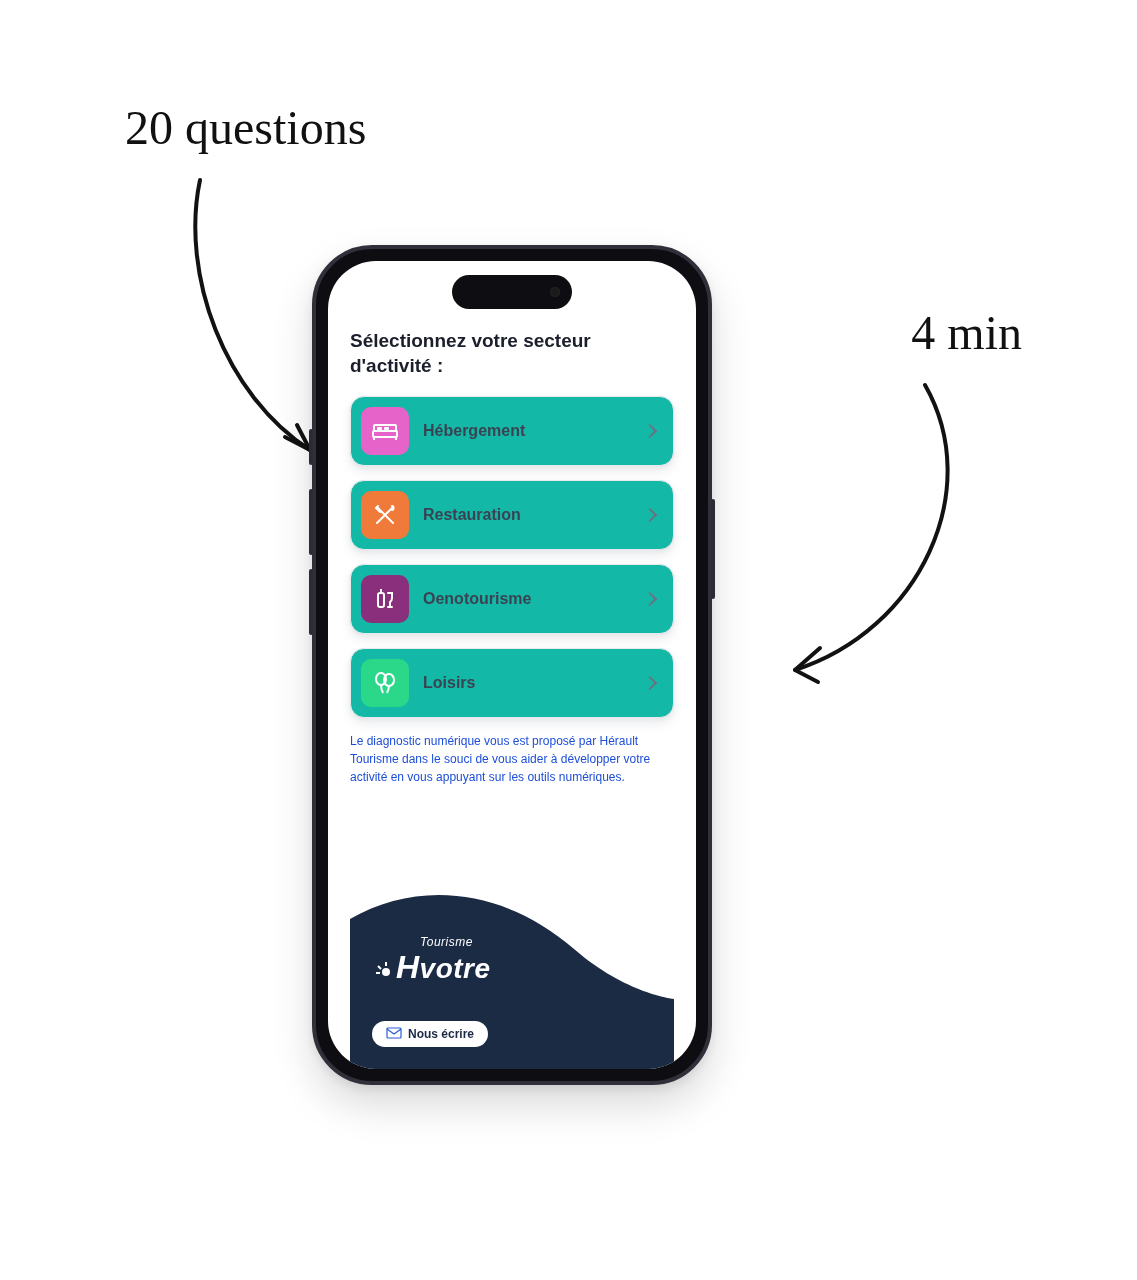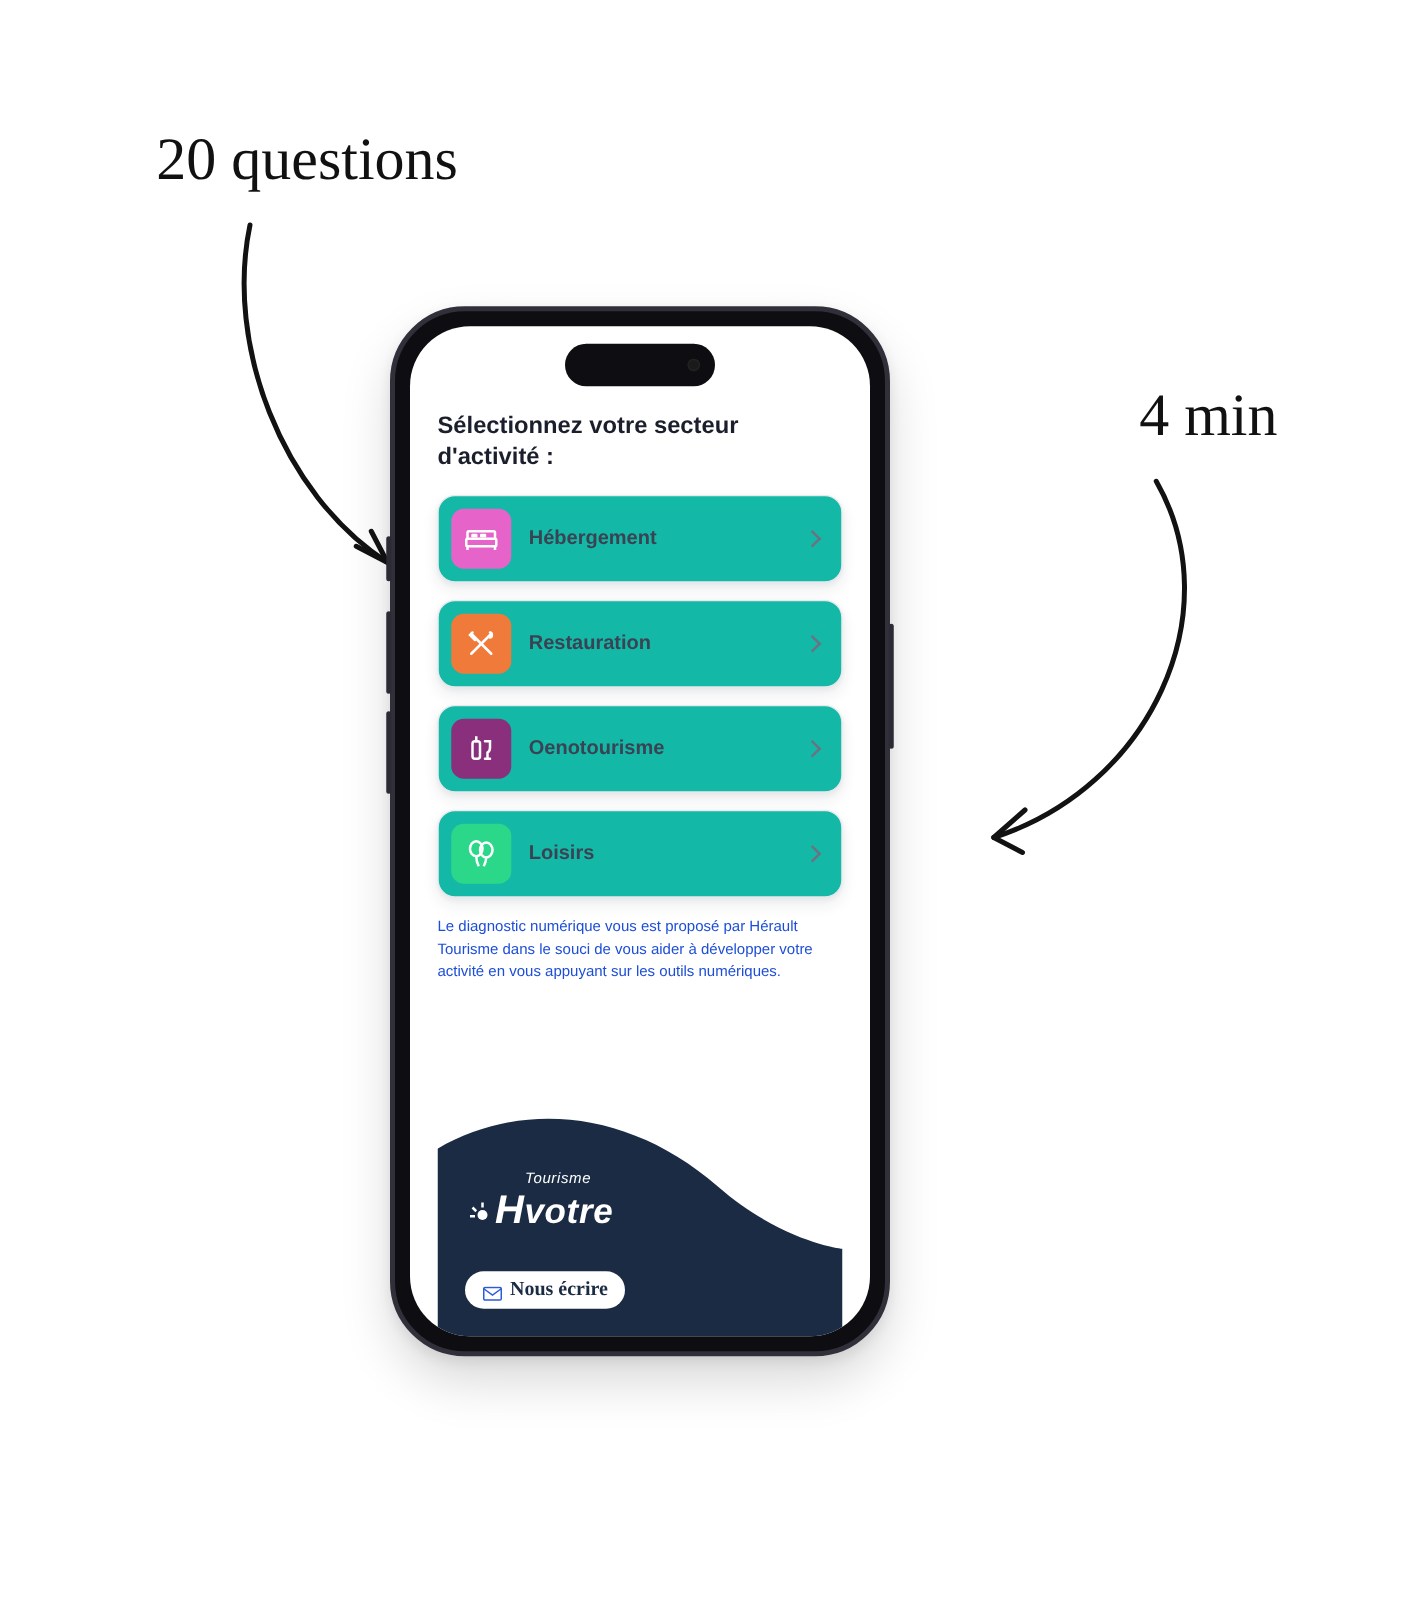--- a/index.html
+++ b/index.html
@@ -165,26 +165,25 @@
     top: 2px;
   }
   .contact-btn {
     position: absolute;
     left: 22px;
     bottom: 22px;
     background: #fff;
     border-radius: 20px;
     padding: 6px 14px;
     display: flex;
-    align-items: flex-end;
+    align-items: flex-start;
     gap: 6px;
-    font-size: 16px;
+    font-size: 12px;
     font-weight: 700;
     color: #1b2b44;
-    font-family: Liberation Serif, serif;
   }
   .mail-icon {
     width: 16px; height: 12px;
   }
 </style>
 </head>
 <body>
 
 <div class="callout callout-left">20 questions</div>
 <svg class="arrow" style="top:175px; left:135px; width:200px; height:320px;" viewBox="0 0 200 320">

